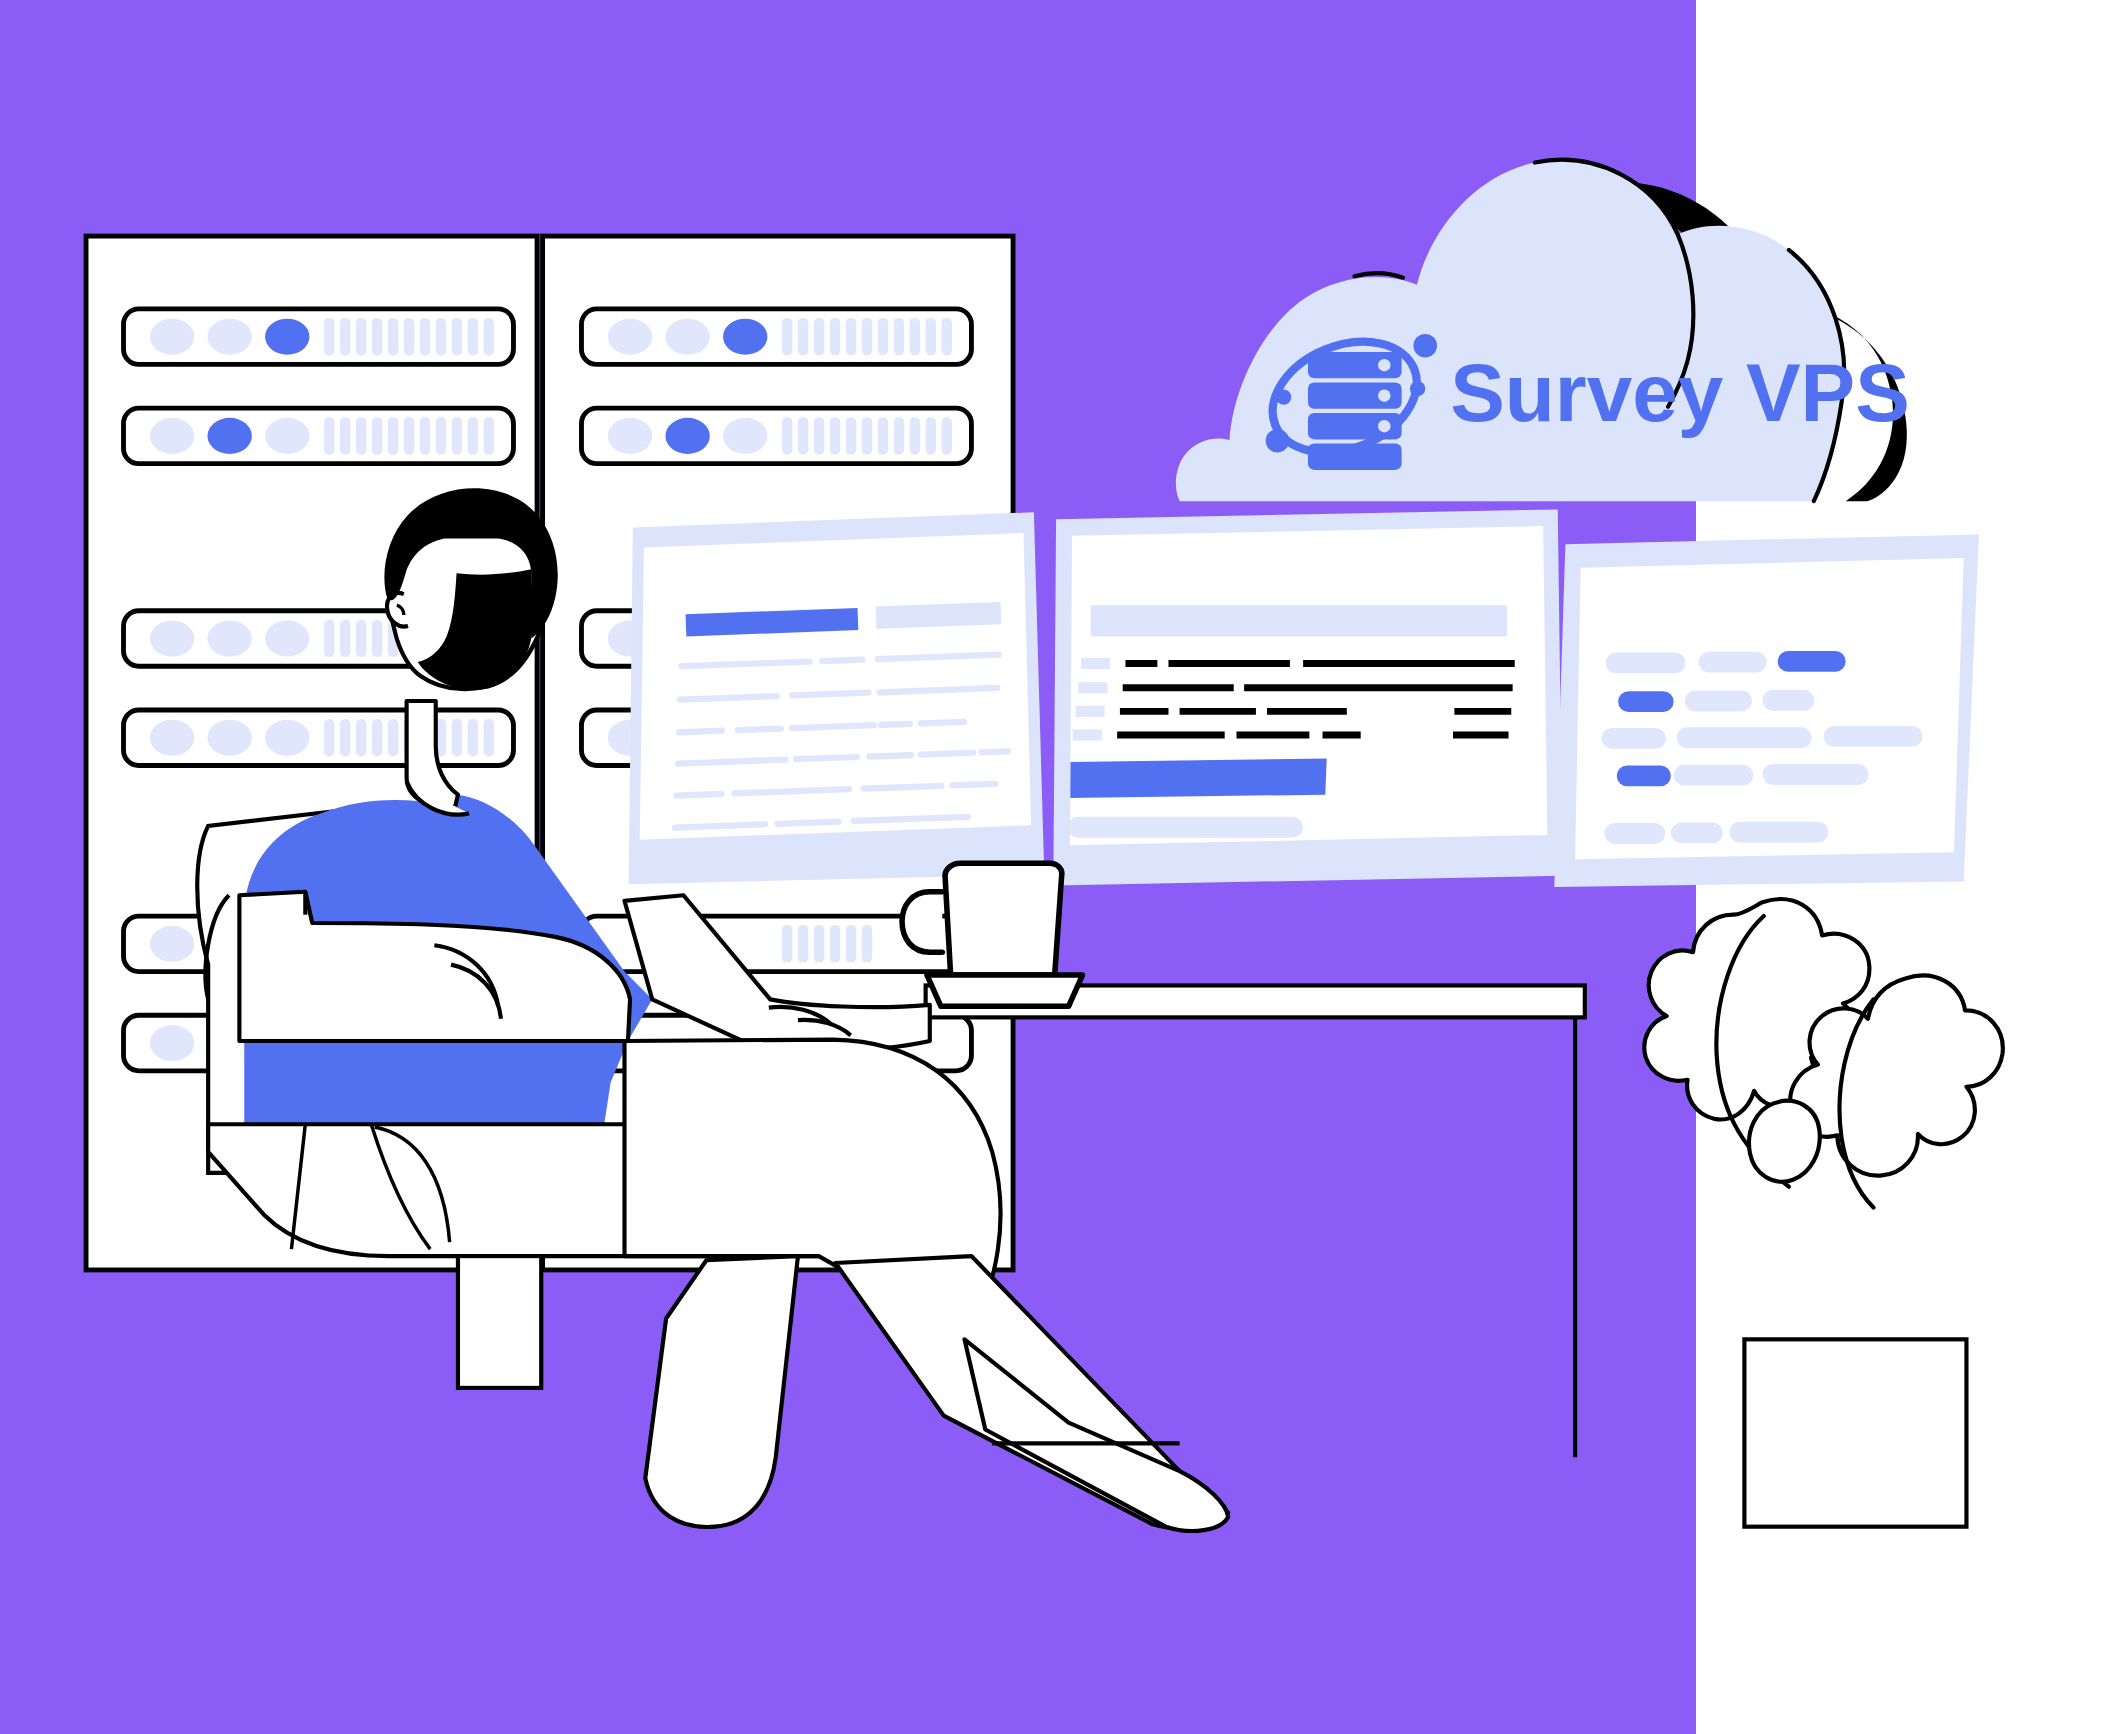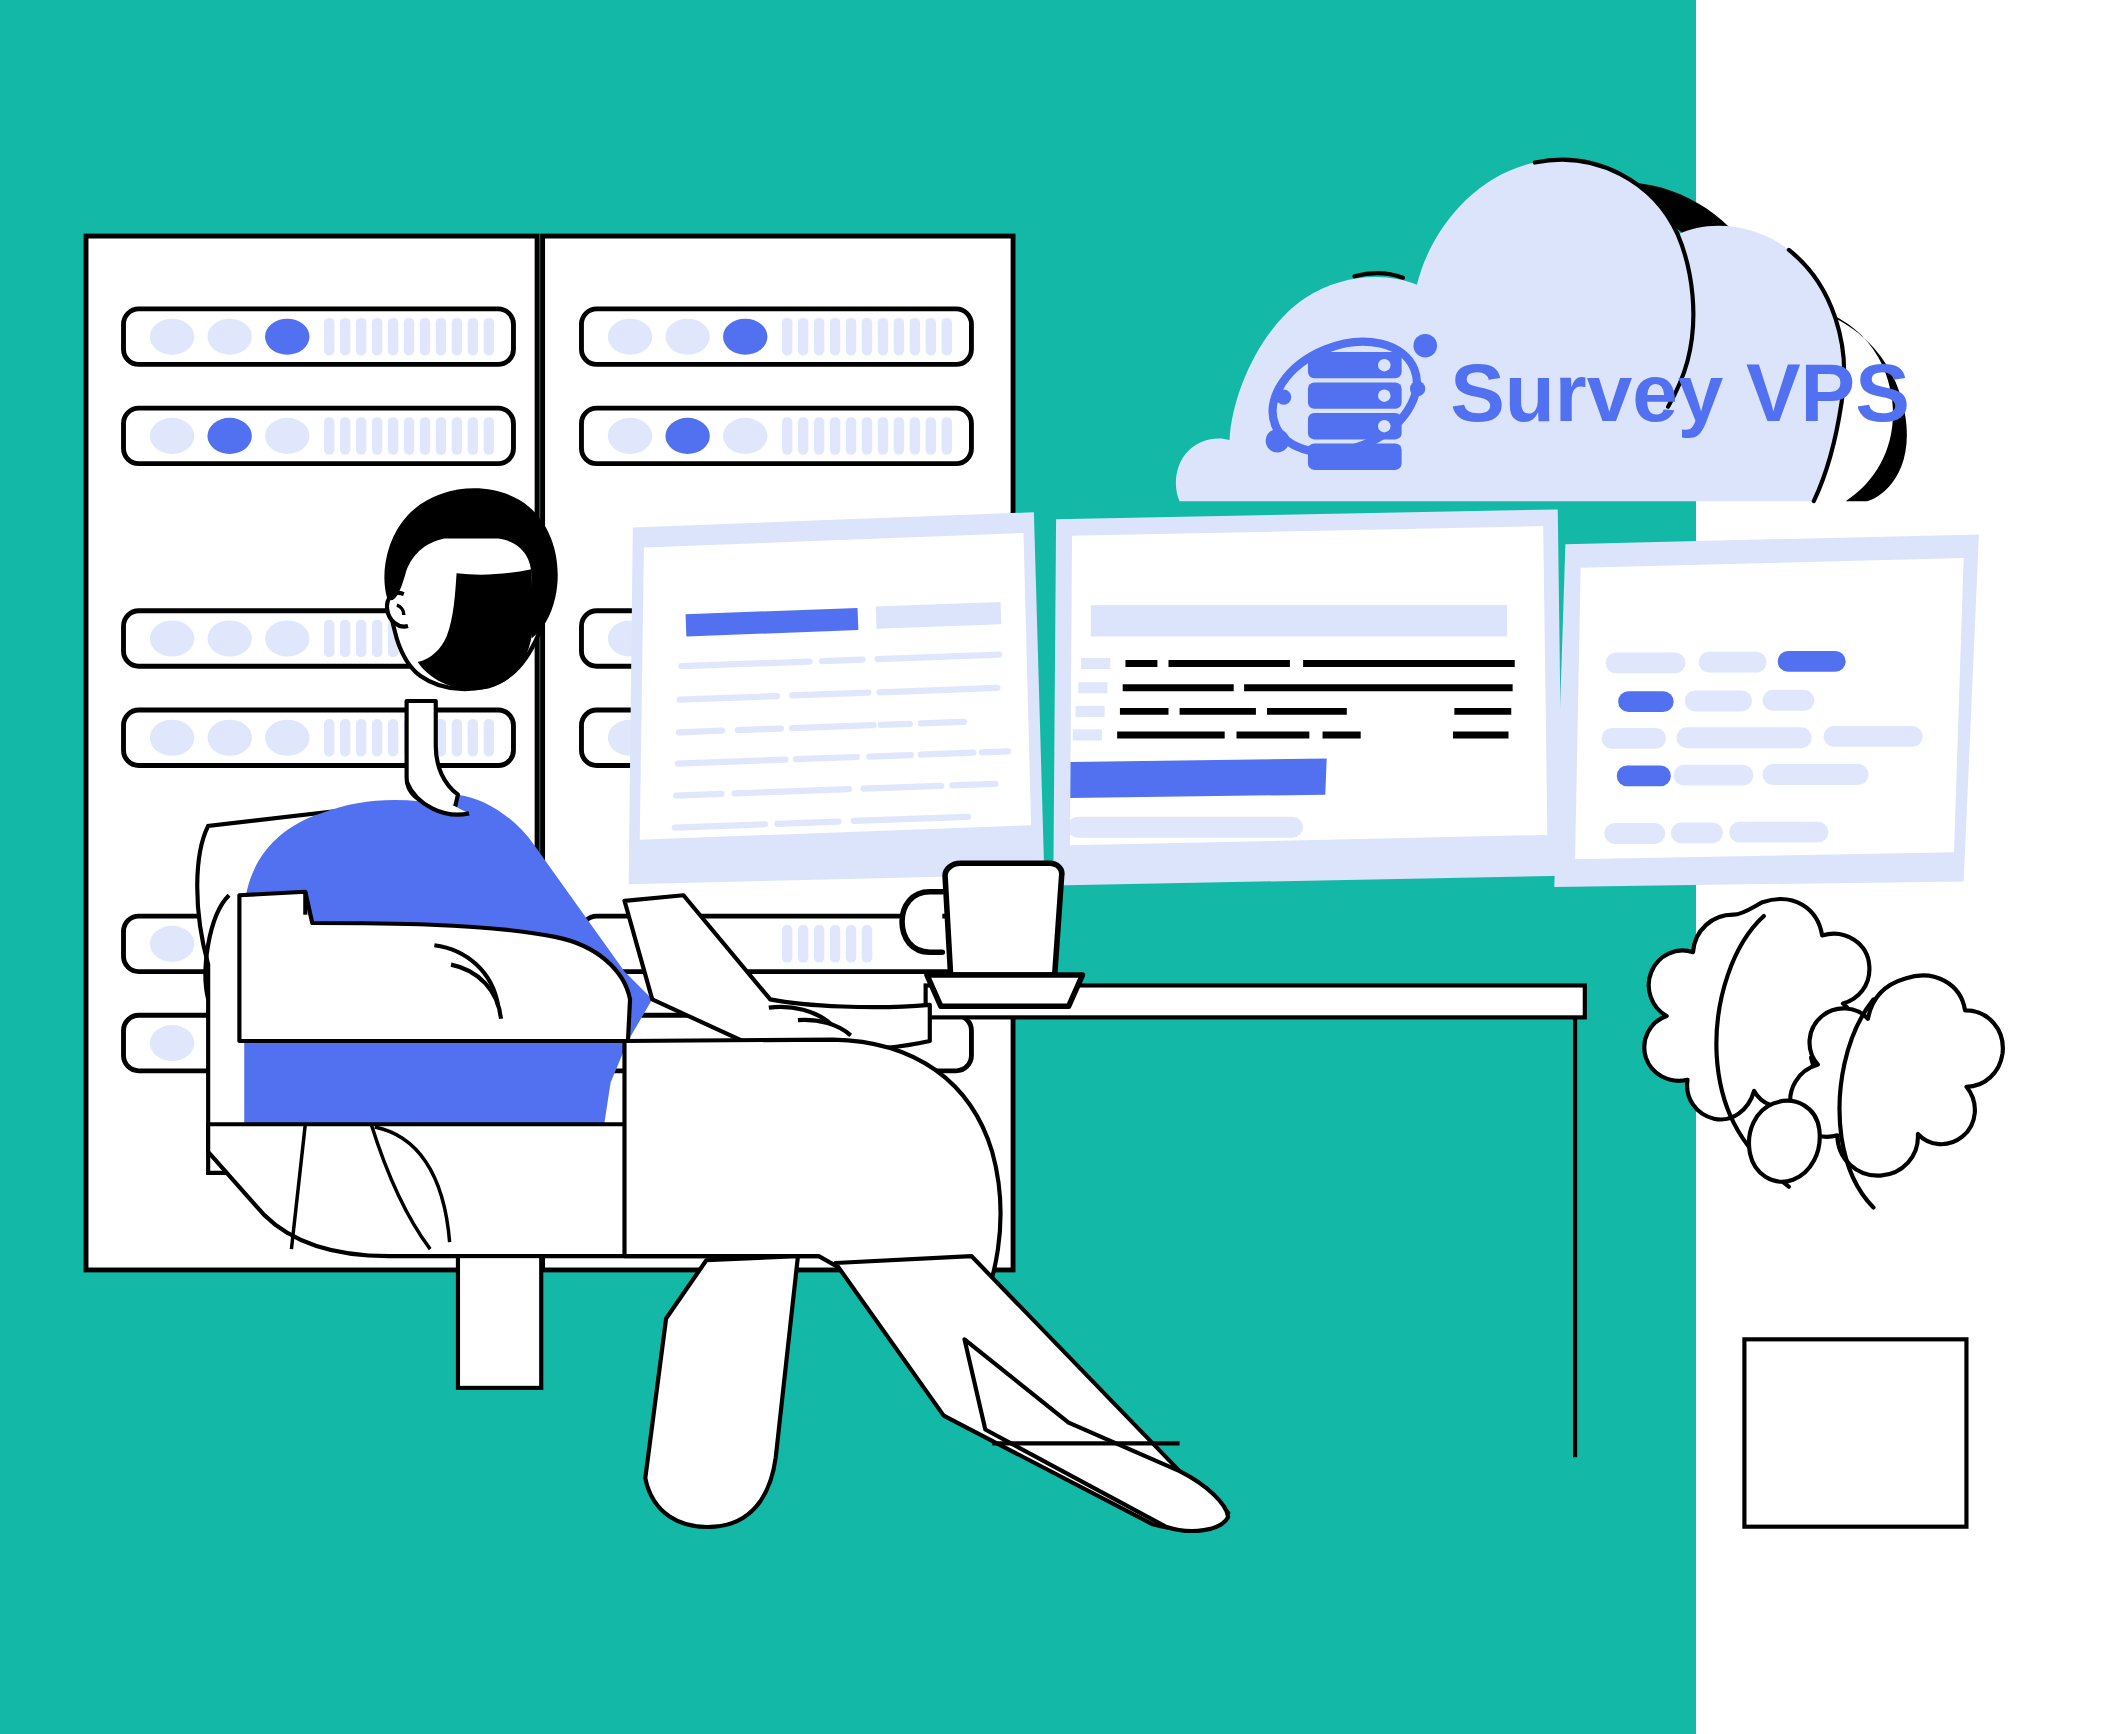--- a/index.html
+++ b/index.html
@@ -11,21 +11,21 @@
   body {
     width: 2108px;
     height: 1735px;
     overflow: hidden;
     font-family: "Liberation Sans", sans-serif;
   }
   #scene {
     position: relative;
     width: 1696px;
     height: 1735px;
-    background: #14b8a6;
+    background: #8b5cf6;
   }
   #scene svg {
     display: block;
     width: 2108px;
     height: 1735px;
   }
   .brand-text {
     font-family: "Liberation Sans", sans-serif;
     font-weight: bold;
     font-size: 118px;

